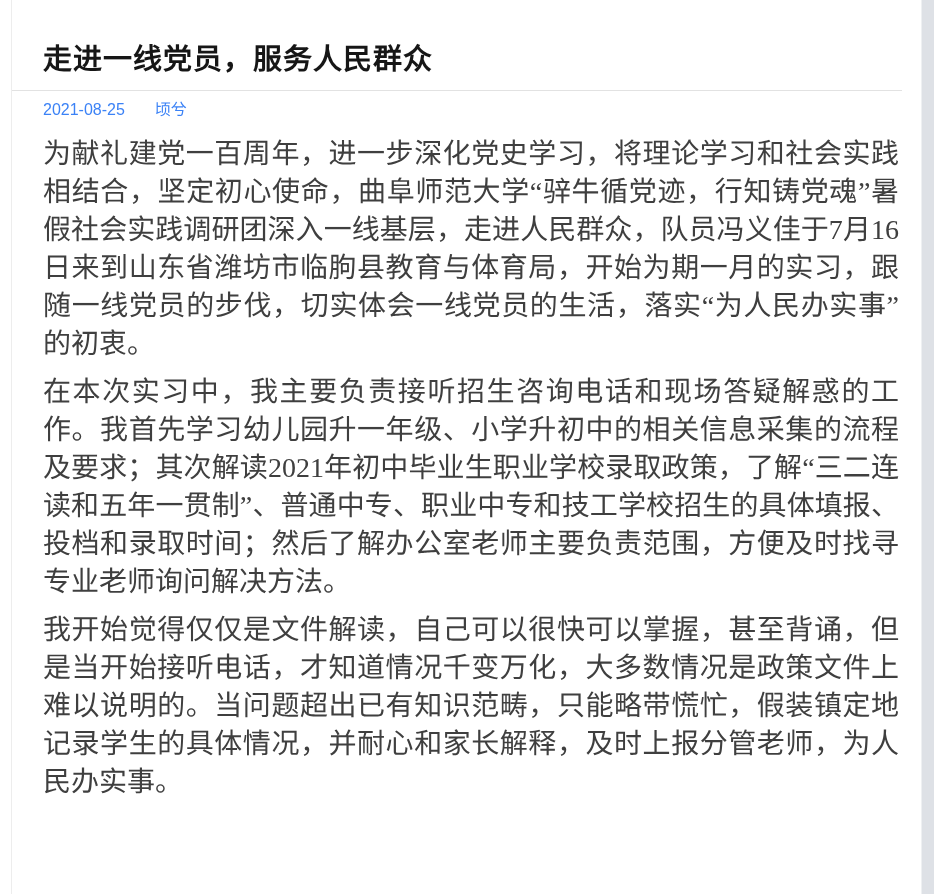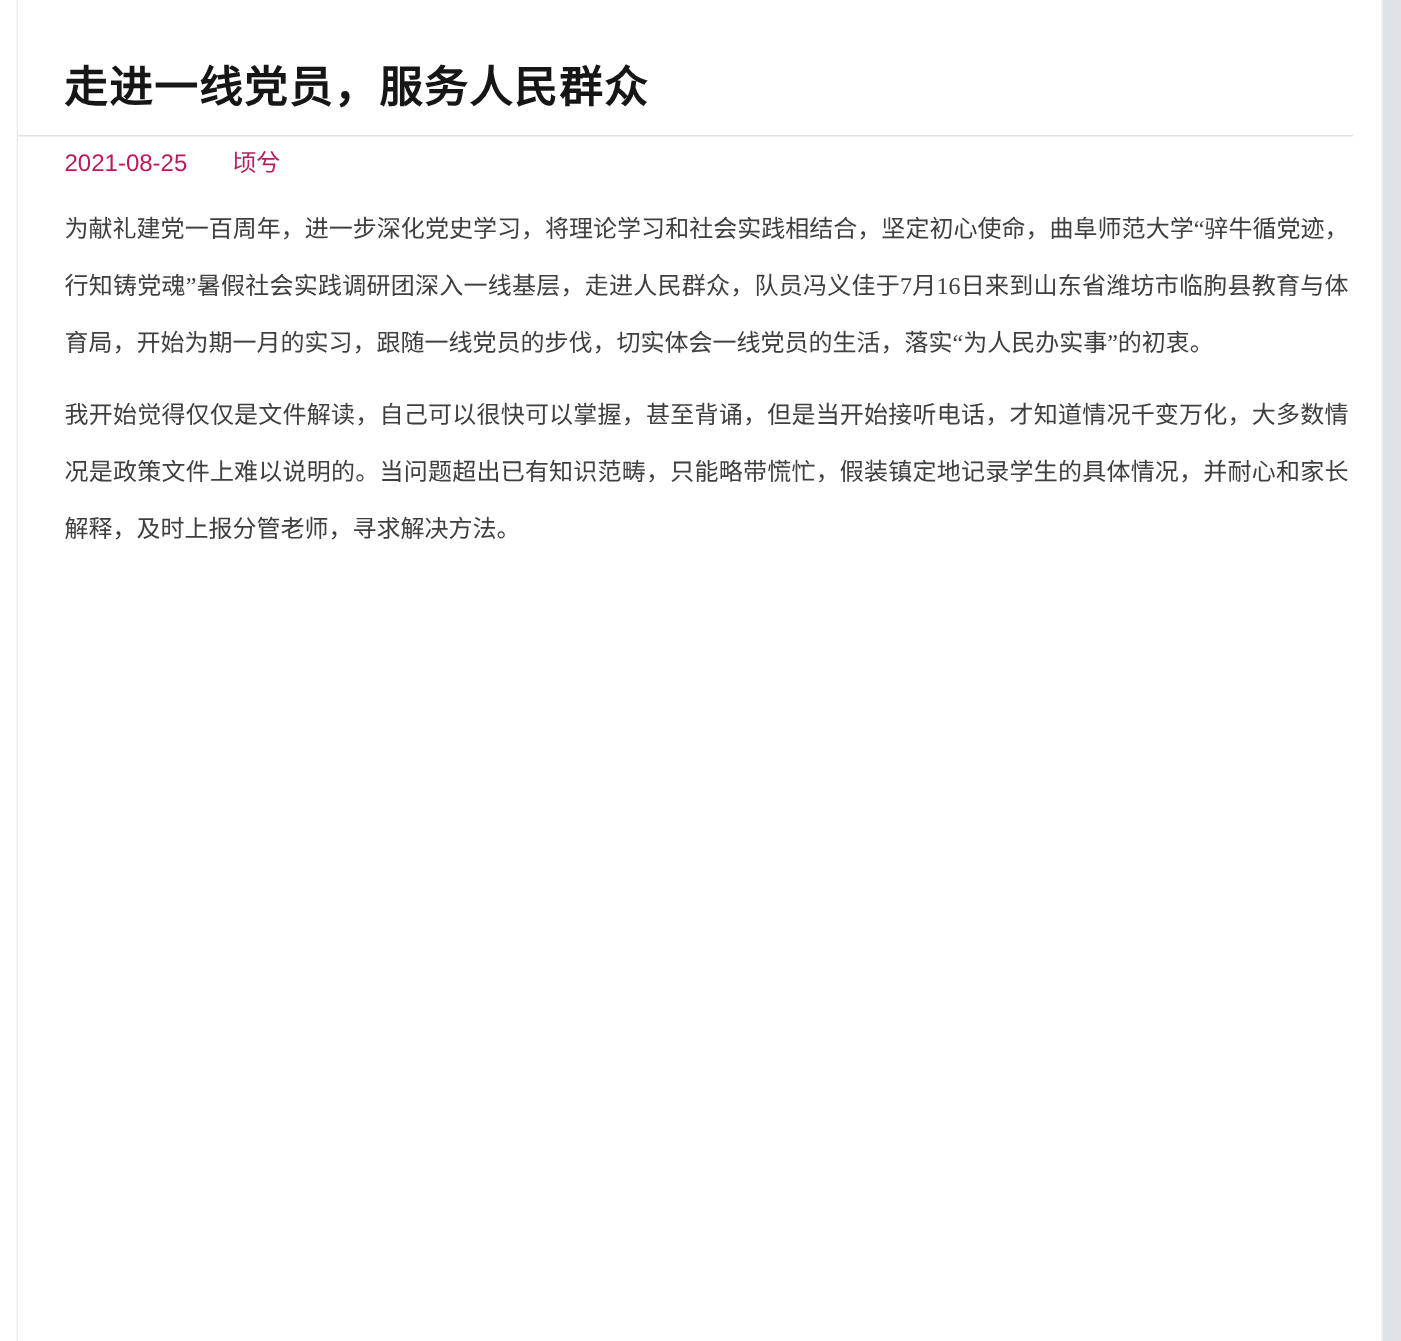--- a/index.html
+++ b/index.html
@@ -48,30 +48,30 @@
     border: none;
     border-top: 1px solid #e2e2e2;
     margin: 15px 0 0 -31px; 
     width: 890px;
   }
   .meta-row {
     margin-top: 9px;
     font-family: "Liberation Sans", "DejaVu Sans", sans-serif;
     font-size: 16px;
     line-height: 20px;
-    color: #be185d;
+    color: #3b82f6;
     display: flex;
     align-items: center;
   }
   .meta-author {
     margin-left: 30px;
   }
   .article-body {
     margin-top: 15px;
-    font-size: 16px;
+    font-size: 28px;
     line-height: 38px;
     color: #3f3f3f;
     text-align: justify;
   }
   .article-body p {
     margin: 0 0 10px 0;
   }
 </style>
 </head>
 <body>
@@ -84,20 +84,21 @@
 
     <hr class="header-divider">
 
     <div class="meta-row">
       <span class="meta-date">2021-08-25</span>
       <span class="meta-author">顷兮</span>
     </div>
 
     <div class="article-body">
       <p>为献礼建党一百周年，进一步深化党史学习，将理论学习和社会实践相结合，坚定初心使命，曲阜师范大学“骍牛循党迹，行知铸党魂”暑假社会实践调研团深入一线基层，走进人民群众，队员冯义佳于7月16日来到山东省潍坊市临朐县教育与体育局，开始为期一月的实习，跟随一线党员的步伐，切实体会一线党员的生活，落实“为人民办实事”的初衷。</p>
-      <p>我开始觉得仅仅是文件解读，自己可以很快可以掌握，甚至背诵，但是当开始接听电话，才知道情况千变万化，大多数情况是政策文件上难以说明的。当问题超出已有知识范畴，只能略带慌忙，假装镇定地记录学生的具体情况，并耐心和家长解释，及时上报分管老师，寻求解决方法。</p>
+      <p>在本次实习中，我主要负责接听招生咨询电话和现场答疑解惑的工作。我首先学习幼儿园升一年级、小学升初中的相关信息采集的流程及要求；其次解读2021年初中毕业生职业学校录取政策，了解“三二连读和五年一贯制”、普通中专、职业中专和技工学校招生的具体填报、投档和录取时间；然后了解办公室老师主要负责范围，方便及时找寻专业老师询问解决方法。</p>
+      <p>我开始觉得仅仅是文件解读，自己可以很快可以掌握，甚至背诵，但是当开始接听电话，才知道情况千变万化，大多数情况是政策文件上难以说明的。当问题超出已有知识范畴，只能略带慌忙，假装镇定地记录学生的具体情况，并耐心和家长解释，及时上报分管老师，为人民办实事。</p>
     </div>
 
   </div>
 
   <div class="scrollbar"></div>
 
 </div>
 
 </body></html>

